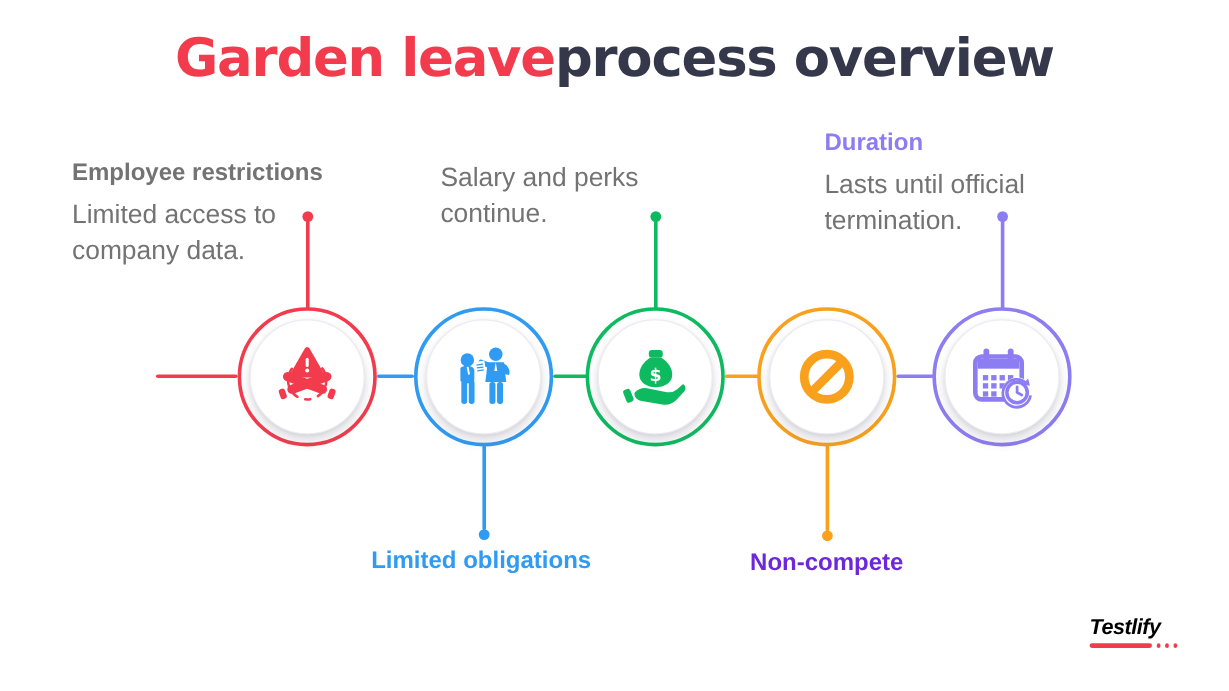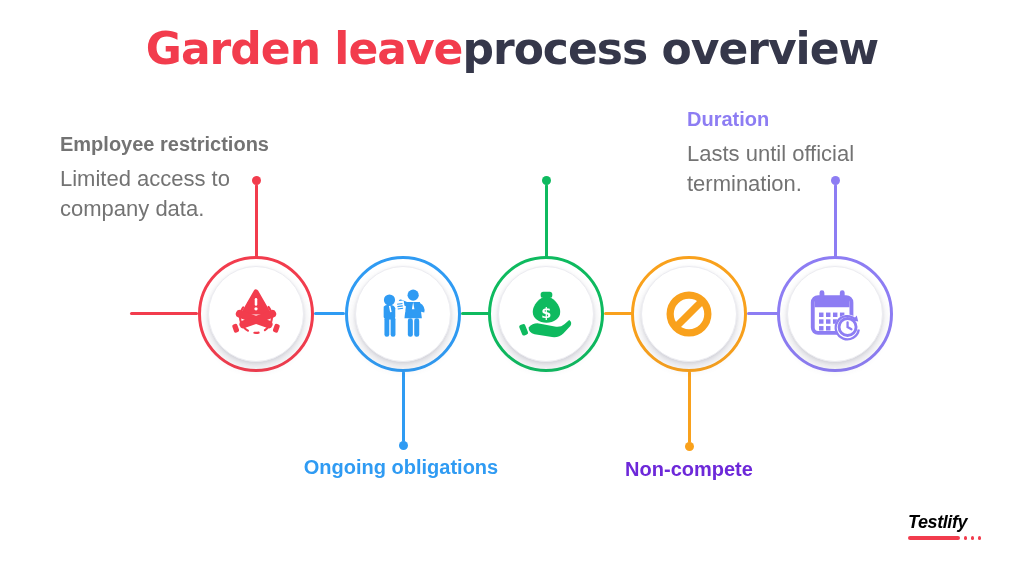--- a/index.html
+++ b/index.html
@@ -63,29 +63,30 @@
 <div class="canvas">
 
   <h1 class="title"><span class="t-red">Garden leave</span><span class="t-navy">process overview</span></h1>
 
   <div class="label-block" style="left:60px;top:132px;">
     <h2 class="h-red">Employee restrictions</h2>
     <div class="desc" style="width:190px;">Limited access to company data.</div>
   </div>
 
   <div class="label-block" style="left:367px;top:133px;">
+    <div class="desc" style="width:175px;">Salary and perks continue.</div>
   </div>
 
   <div class="label-block" style="left:687px;top:107px;">
     <h2 class="h-purple">Duration</h2>
     <div class="desc" style="width:185px;">Lasts until official termination.</div>
   </div>
 
   <div class="label-block lb-center" style="left:401px;top:455px;width:300px;">
-    <h2 class="h-blue">Ongoing obligations</h2>
+    <h2 class="h-blue">Limited obligations</h2>
   </div>
 
   <div class="label-block lb-center" style="left:689px;top:457px;width:260px;">
     <h2 class="h-orange">Non-compete</h2>
   </div>
 
   <div class="hline bg-red" style="left:130px;top:312px;width:68px;"></div>
   <div class="hline bg-blue" style="left:314px;top:312px;width:31px;"></div>
   <div class="hline bg-green" style="left:461px;top:312px;width:29px;"></div>
   <div class="hline bg-orange" style="left:604px;top:312px;width:29px;"></div>

